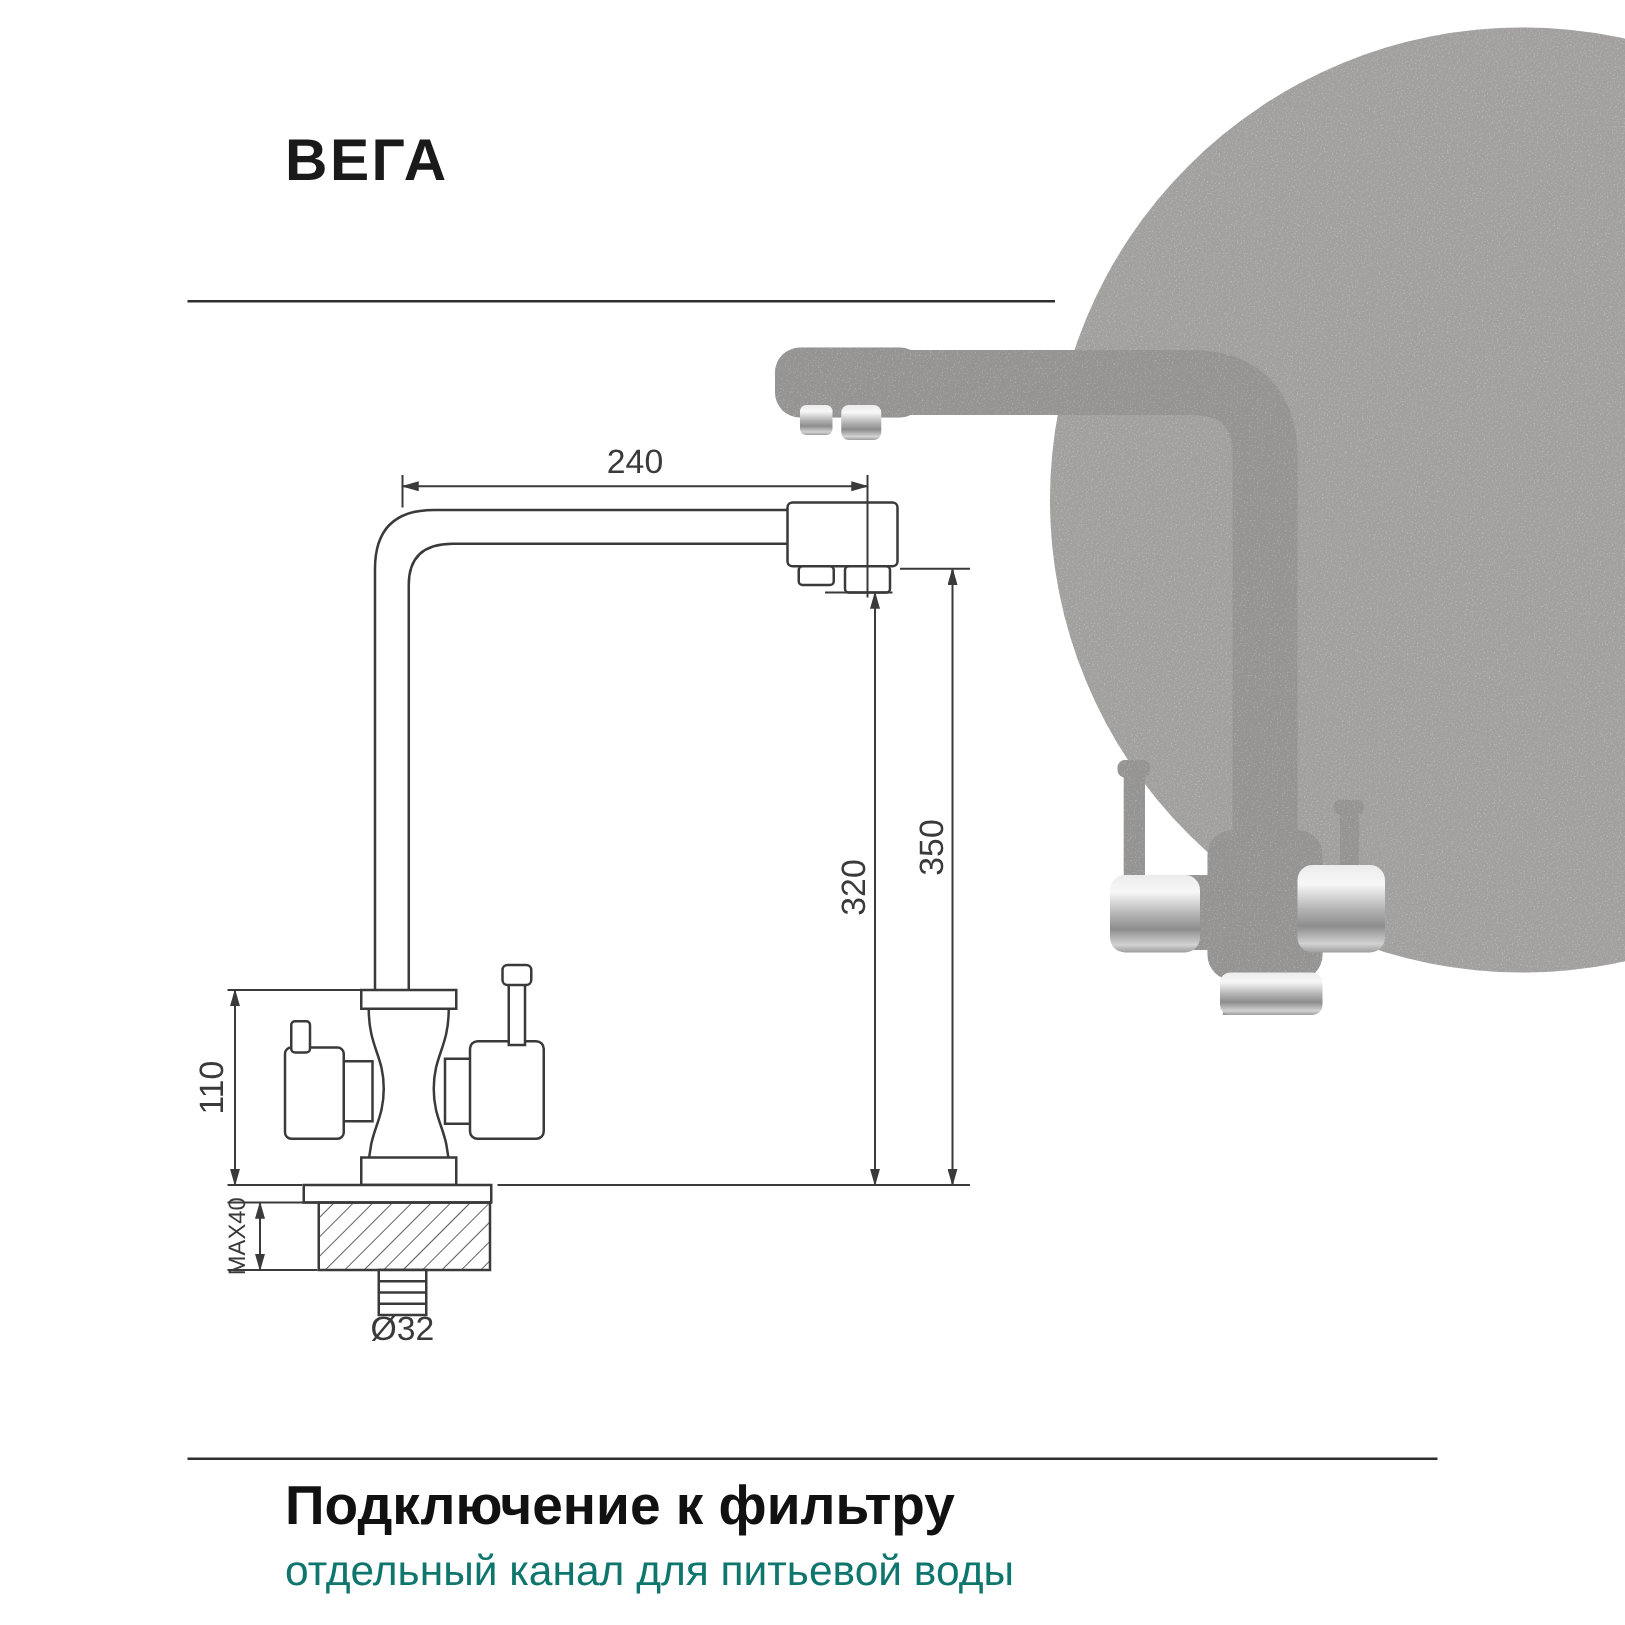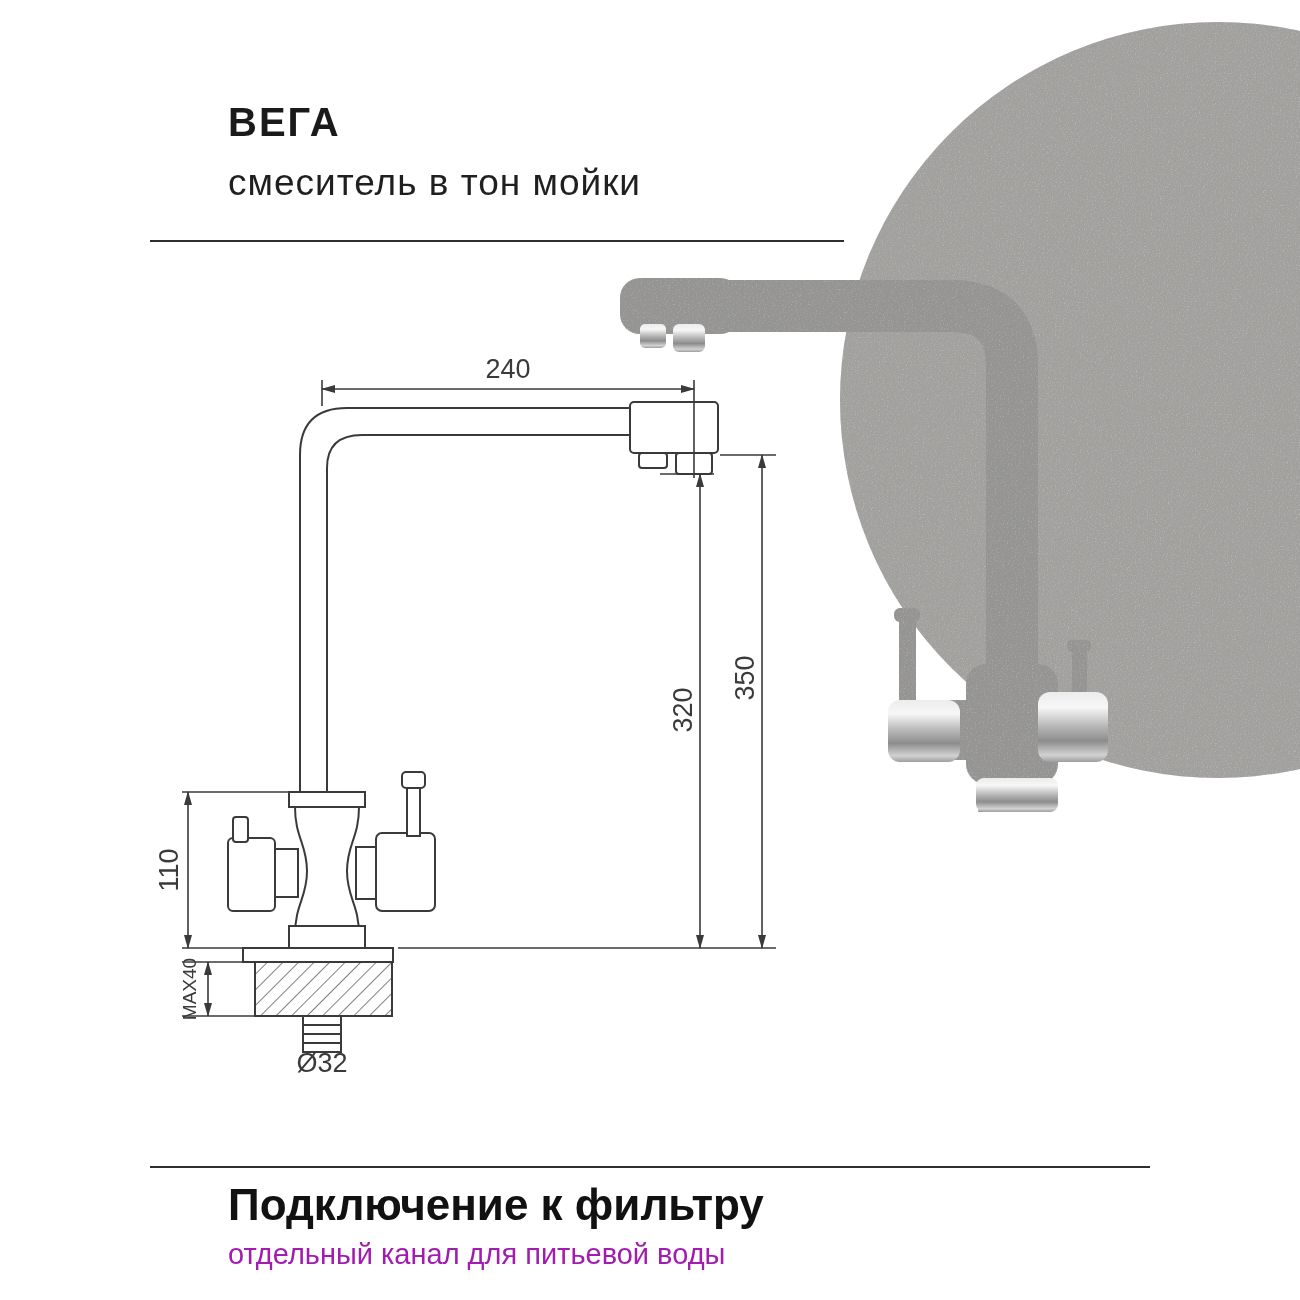--- a/index.html
+++ b/index.html
@@ -1,26 +1,26 @@
 <!DOCTYPE html>
 <html><head>
 <meta charset="utf-8">
 <style>
   * { margin:0; padding:0; box-sizing:border-box; }
   html,body { width:1300px; height:1300px; }
   body { font-family:"Liberation Sans", sans-serif; background:#ffffff; }
   .page { position:relative; width:1300px; height:1300px; background:#ffffff; overflow:hidden; }
   .layer { position:absolute; left:0; top:0; width:1300px; height:1300px; display:block; }
-  .title { position:absolute; left:228px; top:100px; font-size:40px; font-weight:800; letter-spacing:2px; color:#1a1a1a; }
+  .title { position:absolute; left:228px; top:100px; font-size:47px; font-weight:800; letter-spacing:2px; color:#1a1a1a; }
   .subtitle { position:absolute; left:228px; top:162px; font-size:37px; font-weight:400; letter-spacing:1px; color:#1f1f1f; }
   .divider { position:absolute; height:2px; background:#2e2e2e; }
   .divider.top { left:150px; top:240px; width:694px; }
   .divider.bottom { left:150px; top:1166px; width:1000px; }
   .footer-title { position:absolute; left:228px; top:1180px; font-size:44px; font-weight:800; color:#111111; }
-  .footer-sub { position:absolute; left:228px; top:1238px; font-size:29px; font-weight:400; color:#a21caf; }
+  .footer-sub { position:absolute; left:228px; top:1238px; font-size:34px; font-weight:400; color:#0f766e; }
   svg text { font-family:"Liberation Sans", sans-serif; fill:#3a3a3a; }
 </style>
 </head>
 <body>
 
 <div class="page">
 
   <svg class="layer" viewBox="0 0 1300 1300">
     <defs>
       <filter id="grain" x="-20%" y="-20%" width="140%" height="140%">
@@ -133,20 +133,19 @@
       <text x="508" y="378" text-anchor="middle" font-size="27">240</text>
       <text x="692" y="710" text-anchor="middle" font-size="27" transform="rotate(-90 692 710)">320</text>
       <text x="754" y="678" text-anchor="middle" font-size="27" transform="rotate(-90 754 678)">350</text>
       <text x="178" y="870" text-anchor="middle" font-size="27" transform="rotate(-90 178 870)">110</text>
       <text x="196" y="989" text-anchor="middle" font-size="19" transform="rotate(-90 196 989)">MAX40</text>
       <text x="322" y="1072" text-anchor="middle" font-size="27">Ø32</text>
     </g>
   </svg>
 
   <div class="title">ВЕГА</div>
-  <div class="subtitle">смеситель в тон мойки</div>
   <div class="divider top"></div>
 
   <div class="divider bottom"></div>
   <div class="footer-title">Подключение к фильтру</div>
   <div class="footer-sub">отдельный канал для питьевой воды</div>
 
 </div>
 
 </body></html>

